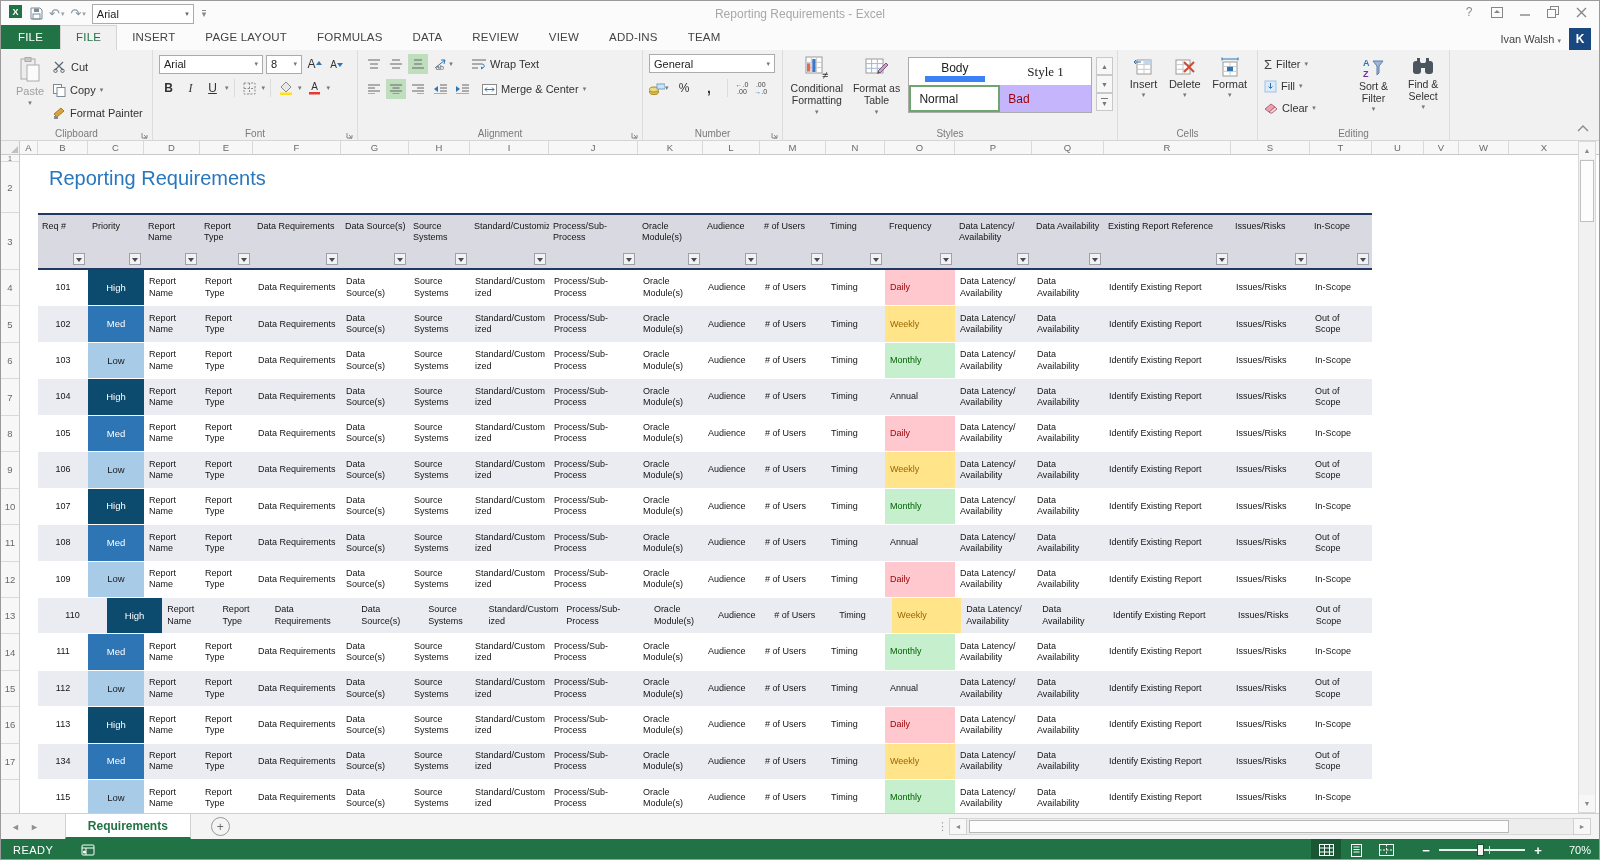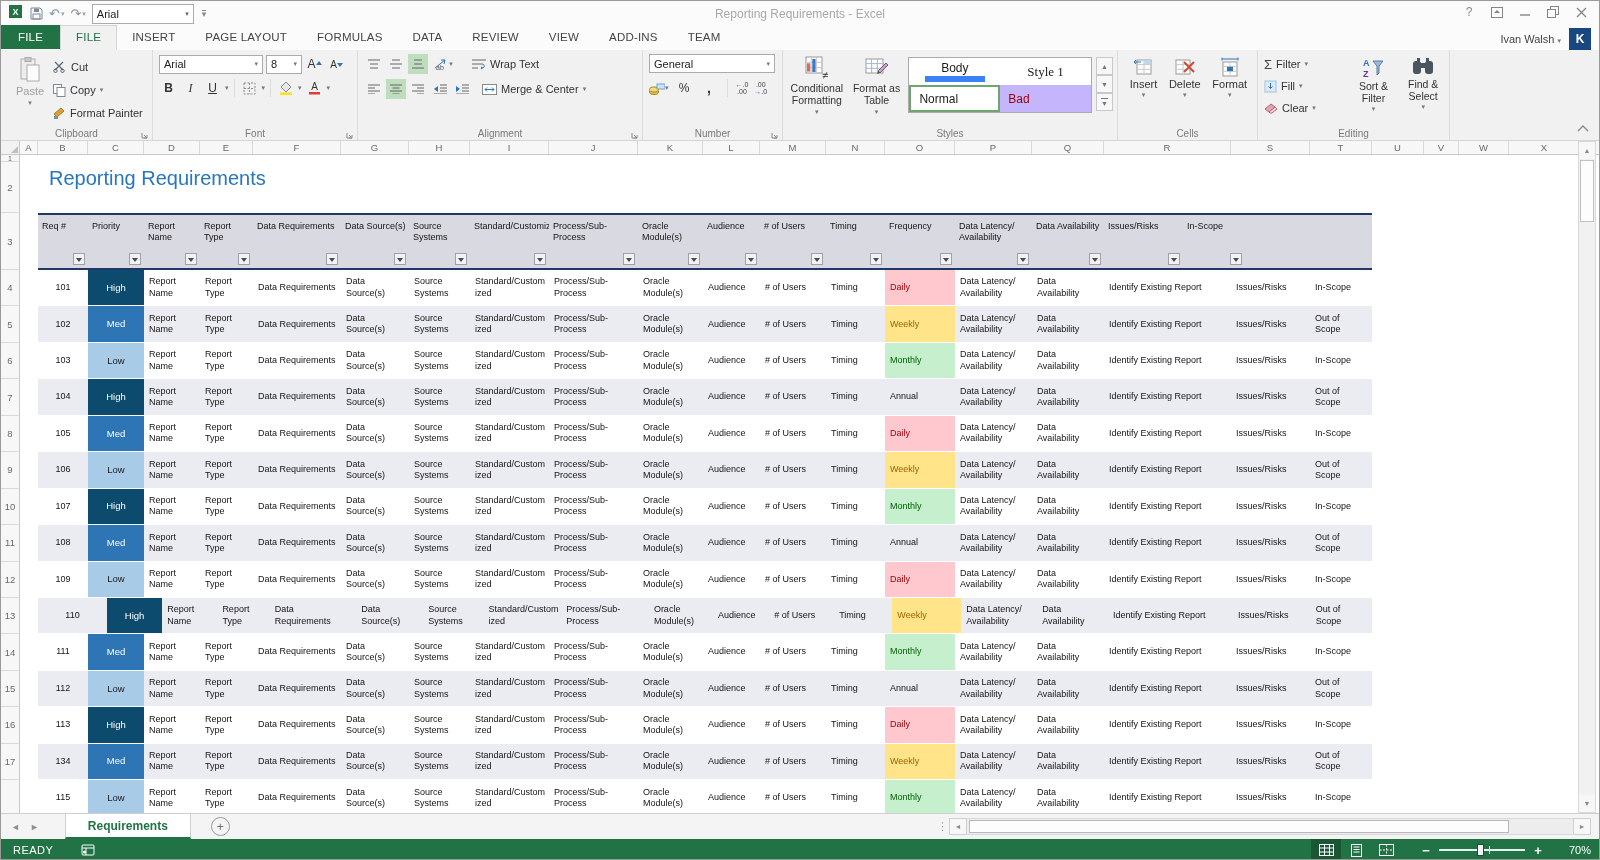--- a/index.html
+++ b/index.html
@@ -628,20 +628,21 @@
           <div class="hcell" style="width: 61px;"><span>Source Systems</span><span class="fbtn"></span></div>
           <div class="hcell" style="width: 79px;"><span>Standard/Customized</span><span class="fbtn"></span></div>
           <div class="hcell" style="width: 89px;"><span>Process/Sub-Process</span><span class="fbtn"></span></div>
           <div class="hcell" style="width: 65px;"><span>Oracle Module(s)</span><span class="fbtn"></span></div>
           <div class="hcell" style="width: 57px;"><span>Audience</span><span class="fbtn"></span></div>
           <div class="hcell" style="width: 66px;"><span># of Users</span><span class="fbtn"></span></div>
           <div class="hcell" style="width: 59px;"><span>Timing</span><span class="fbtn"></span></div>
           <div class="hcell" style="width: 70px;"><span>Frequency</span><span class="fbtn"></span></div>
           <div class="hcell" style="width: 77px;"><span>Data Latency/ Availability</span><span class="fbtn"></span></div>
           <div class="hcell" style="width: 72px;"><span>Data Availability</span><span class="fbtn"></span></div>
+          <div class="hcell" style="width: 127px;"><span>Existing Report Reference</span><span class="fbtn"></span></div>
           <div class="hcell" style="width: 79px;"><span>Issues/Risks</span><span class="fbtn"></span></div>
           <div class="hcell" style="width: 62px;"><span>In-Scope</span><span class="fbtn"></span></div>
         </div>
       <div id="table-body">
           <div class="trow">
             <div class="tcell c-req" style="width: 50px;">101</div>
             <div class="tcell c-prio prio-high" style="width: 56px;">High</div>
             <div class="tcell" style="width: 56px;">Report Name</div>
             <div class="tcell" style="width: 53px;">Report Type</div>
             <div class="tcell" style="width: 88px;">Data Requirements</div>

